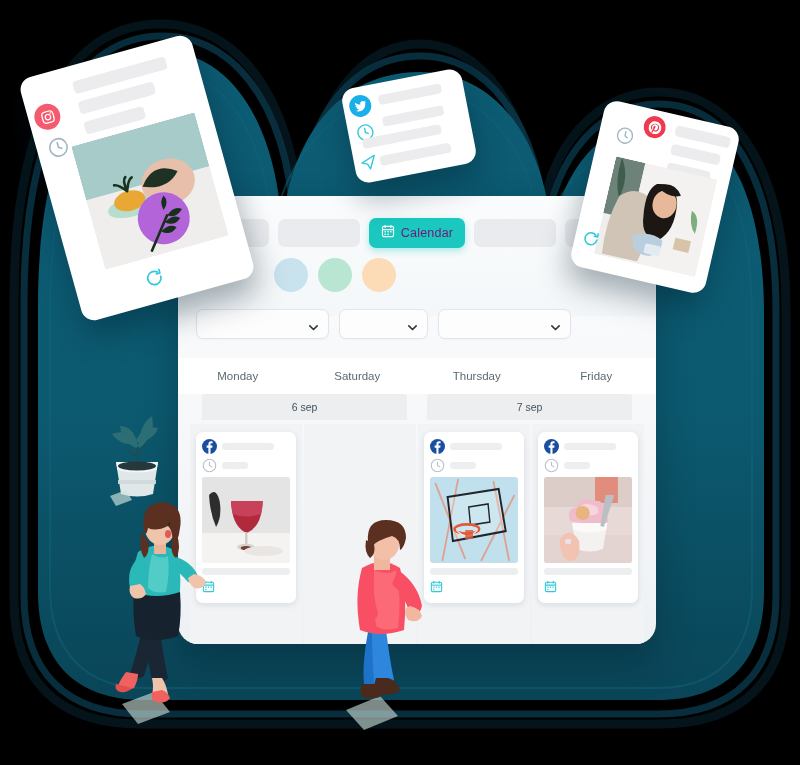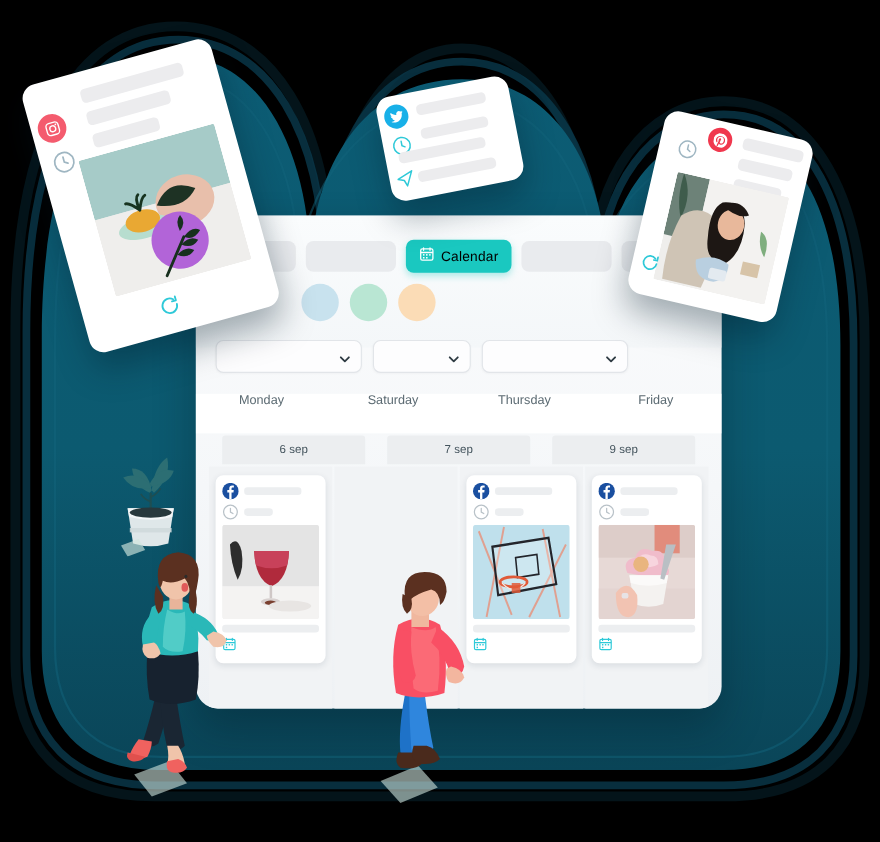--- a/index.html
+++ b/index.html
@@ -21,37 +21,37 @@
   }
   .panel-top{position:relative;height:120px;background:linear-gradient(180deg,#fafcfd,#f4f7f9);}
 
   .tabbar{position:absolute;left:0;top:22px;width:100%;height:30px;
           display:flex;align-items:center;justify-content:center;gap:9px;}
   .tab-ph{height:28px;border-radius:7px;background:#e9ebee;}
   .tab-ph.w1{width:38px;} .tab-ph.w2{width:82px;} .tab-ph.w3{width:82px;} .tab-ph.w4{width:38px;}
   .tab-cal{height:30px;border-radius:7px;background:#1ac8c0;
       display:flex;align-items:center;gap:6px;padding:0 12px;
       box-shadow:0 3px 7px rgba(26,200,192,.35);}
-  .tab-cal .lbl{color:#000000;font-size:12.5px;letter-spacing:.2px;}
+  .tab-cal .lbl{color:#701a75;font-size:12.5px;letter-spacing:.2px;}
 
   .dots{position:absolute;left:96px;top:62px;display:flex;gap:10px;}
   .dot{width:34px;height:34px;border-radius:50%;}
 
   .selects{position:absolute;left:18px;top:113px;display:flex;gap:10px;}
   .sel{height:28px;border:1px solid #e2e5e9;border-radius:7px;background:#fdfdfe;
        display:flex;align-items:center;justify-content:flex-end;padding-right:9px;
        box-shadow:0 1px 2px rgba(0,0,0,.03);}
   .sel.s1{width:122px;} .sel.s2{width:78px;} .sel.s3{width:122px;}
   .chev{width:11px;height:11px;}
 
   
   .cal{position:absolute;left:0;top:162px;width:100%;}
-  .cal-head{display:flex;height:36px;background:#fff;}
+  .cal-head{display:flex;height:36px;align-items:center;background:#fff;}
   .cal-head .cell{flex:1;text-align:center;font-size:11.5px;color:#5b6a72;}
-  .cal-dates{display:flex;height:30px;align-items:center;gap:20px;padding:0 24px;}
+  .cal-dates{display:flex;height:30px;align-items:flex-start;gap:20px;padding:0 24px;}
   .cal-dates .cell{flex:1;text-align:center;font-size:10.5px;color:#43535c;
                    background:#eceef0;height:26px;line-height:26px;border-radius:3px 3px 0 0;}
   .cal-cols{display:flex;gap:2px;padding:0 12px;height:226px;}
   .col{flex:1;background:#f1f3f5;border-radius:0 0 4px 4px;padding:8px 6px;}
 
   .post{background:#fff;border-radius:7px;box-shadow:0 2px 6px rgba(20,40,60,.10);
         padding:7px 6px 6px 6px;}
   .post-row{display:flex;align-items:center;gap:5px;margin-bottom:4px;}
   .ic-circ{width:15px;height:15px;border-radius:50%;flex:0 0 auto;}
   .ph-bar{height:7px;border-radius:3px;background:#eceef0;}
@@ -187,21 +187,20 @@
       <div class="cal-head">
         <div class="cell">Monday</div>
         <div class="cell">Saturday</div>
         <div class="cell">Thursday</div>
         <div class="cell">Friday</div>
       </div>
 
       <div class="cal-dates">
         <div class="cell">6 sep</div>
         <div class="cell">7 sep</div>
-        <div class="cell">9 sep</div>
       </div>
 
       <div class="cal-cols">
 
         <div class="col">
           <div class="post">
             <div class="post-row">
               <span class="ic-circ">
                 <svg width="15" height="15" viewBox="0 0 24 24">
                     <circle cx="12" cy="12" r="12" fill="#1a4fa0"></circle>

